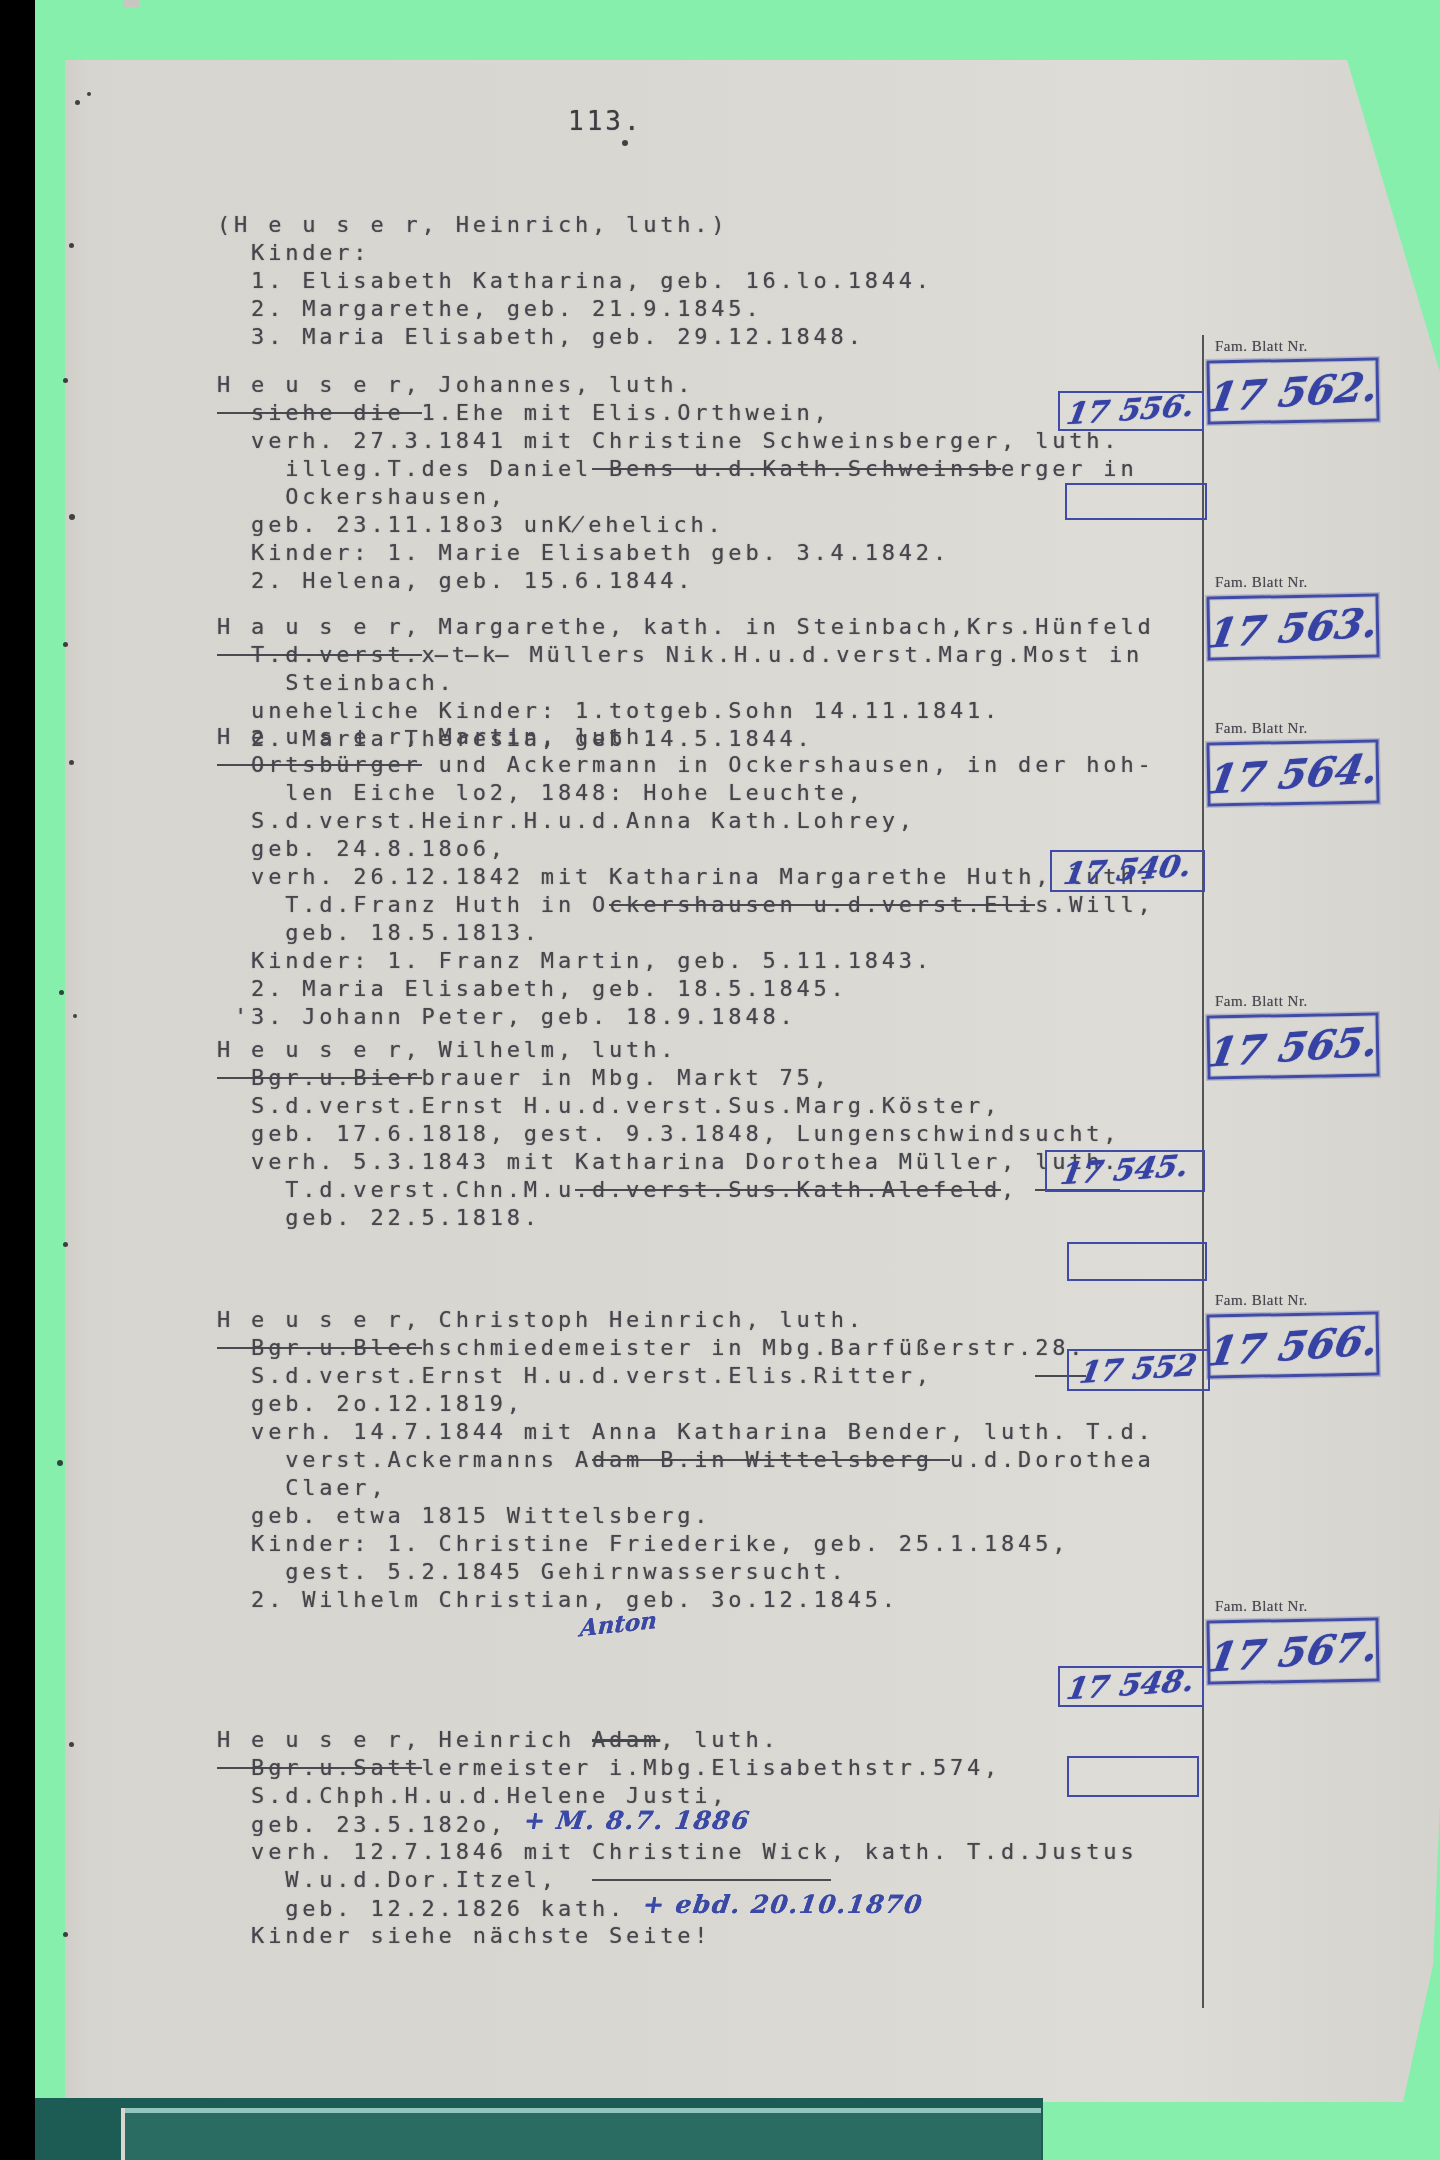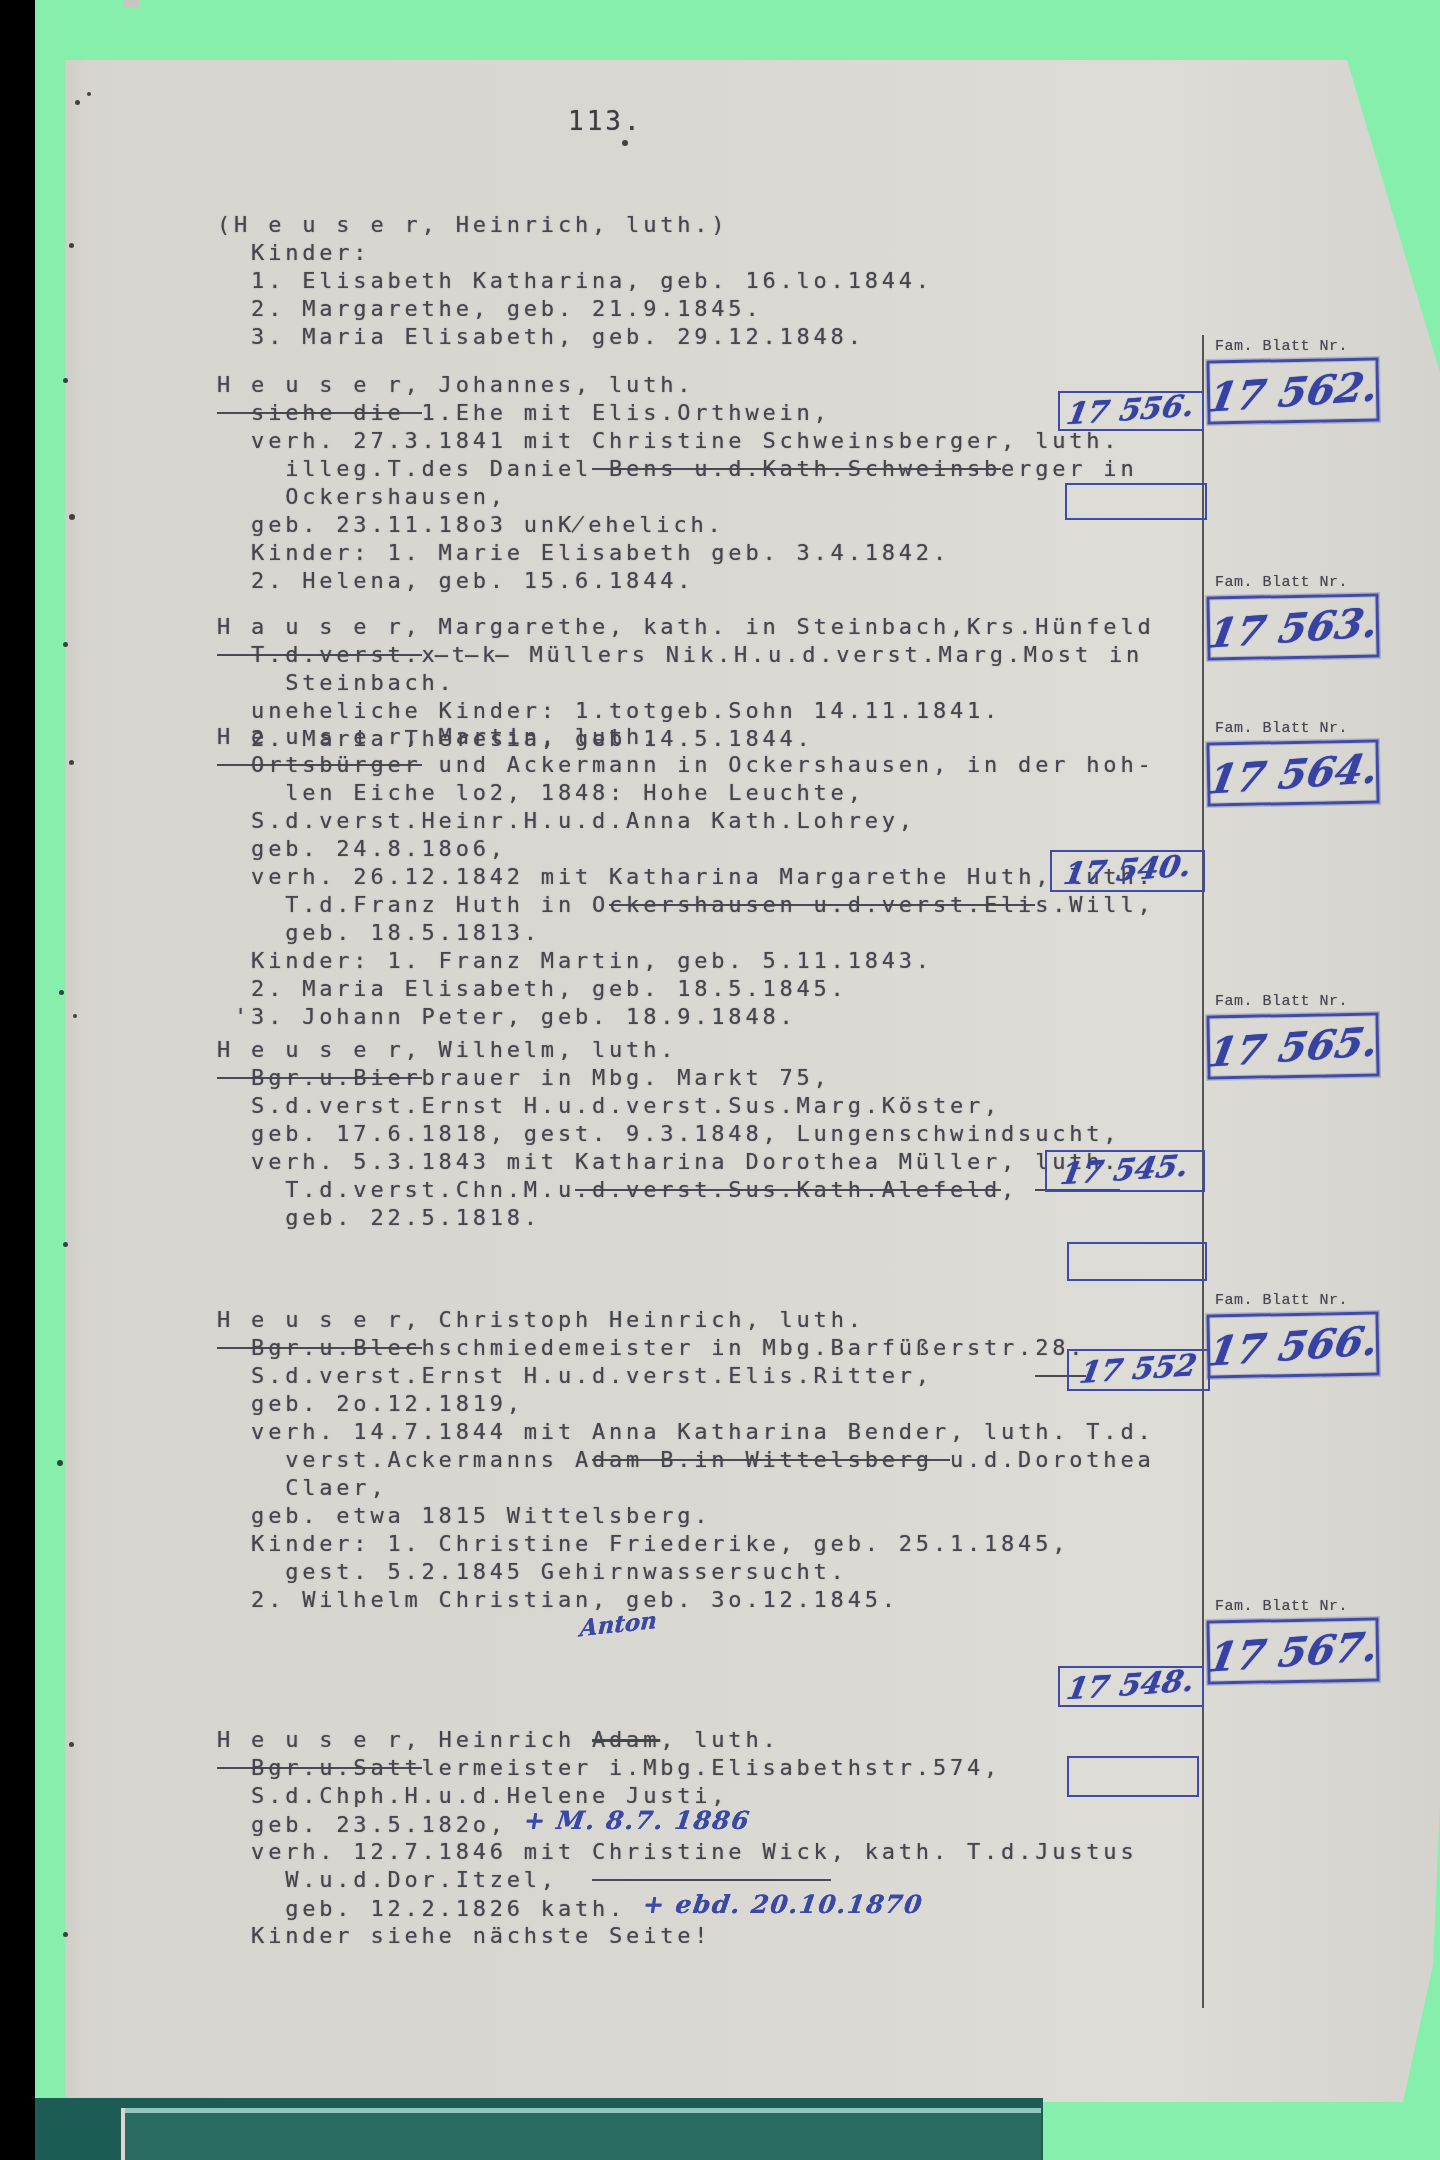--- a/index.html
+++ b/index.html
@@ -23,21 +23,21 @@
   .seg-h{font-family:"DejaVu Serif",serif;font-style:italic;font-weight:600;color:#3a48a6;
          font-size:25px;letter-spacing:1.5px;display:inline-block;transform:skewX(-8deg);
          position:relative;top:-3px;text-shadow:0 0 .5px #3a48a6;}
 
   
   .vrule{position:absolute;left:1167px;top:335px;width:2px;height:1673px;background:#3b3b42;opacity:.85;}
 
   
   .fb{position:absolute;left:1172px;width:200px;}
   .fb0{top:338px}.fb1{top:574px}.fb2{top:720px}.fb3{top:993px}.fb4{top:1292px}.fb5{top:1598px}
-  .fbl{font-family:Liberation Mono, monospace;font-size:15px;letter-spacing:.5px;color:#46464e;
+  .fbl{font-family:Liberation Serif, serif;font-size:15px;letter-spacing:.5px;color:#46464e;
        text-shadow:0 0 .8px rgba(70,70,80,.5);margin:0 0 4px 8px;}
   .fbb{width:166px;height:58px;border:3.5px solid #3f4ba6;box-shadow:0 0 0 1.5px rgba(63,75,166,.25), inset 0 0 0 1px rgba(63,75,166,.2);
        transform:rotate(-1deg);display:flex;align-items:center;justify-content:center;}
   .fbv{font-family:"DejaVu Serif",serif;font-style:italic;font-weight:700;font-size:40px;
        color:#3643a4;transform:skewX(-14deg) rotate(-3deg);text-shadow:0 0 1px #3643a4;white-space:nowrap;}
 
   
   .ib{position:absolute;border:2.5px solid #3f4ba6;display:flex;align-items:center;justify-content:center;}
   .ibv{font-family:"DejaVu Serif",serif;font-style:italic;font-weight:700;font-size:30px;color:#3643a4;
        transform:skewX(-14deg) rotate(-4deg);text-shadow:0 0 1px #3643a4;position:relative;top:-2px;white-space:nowrap;}

